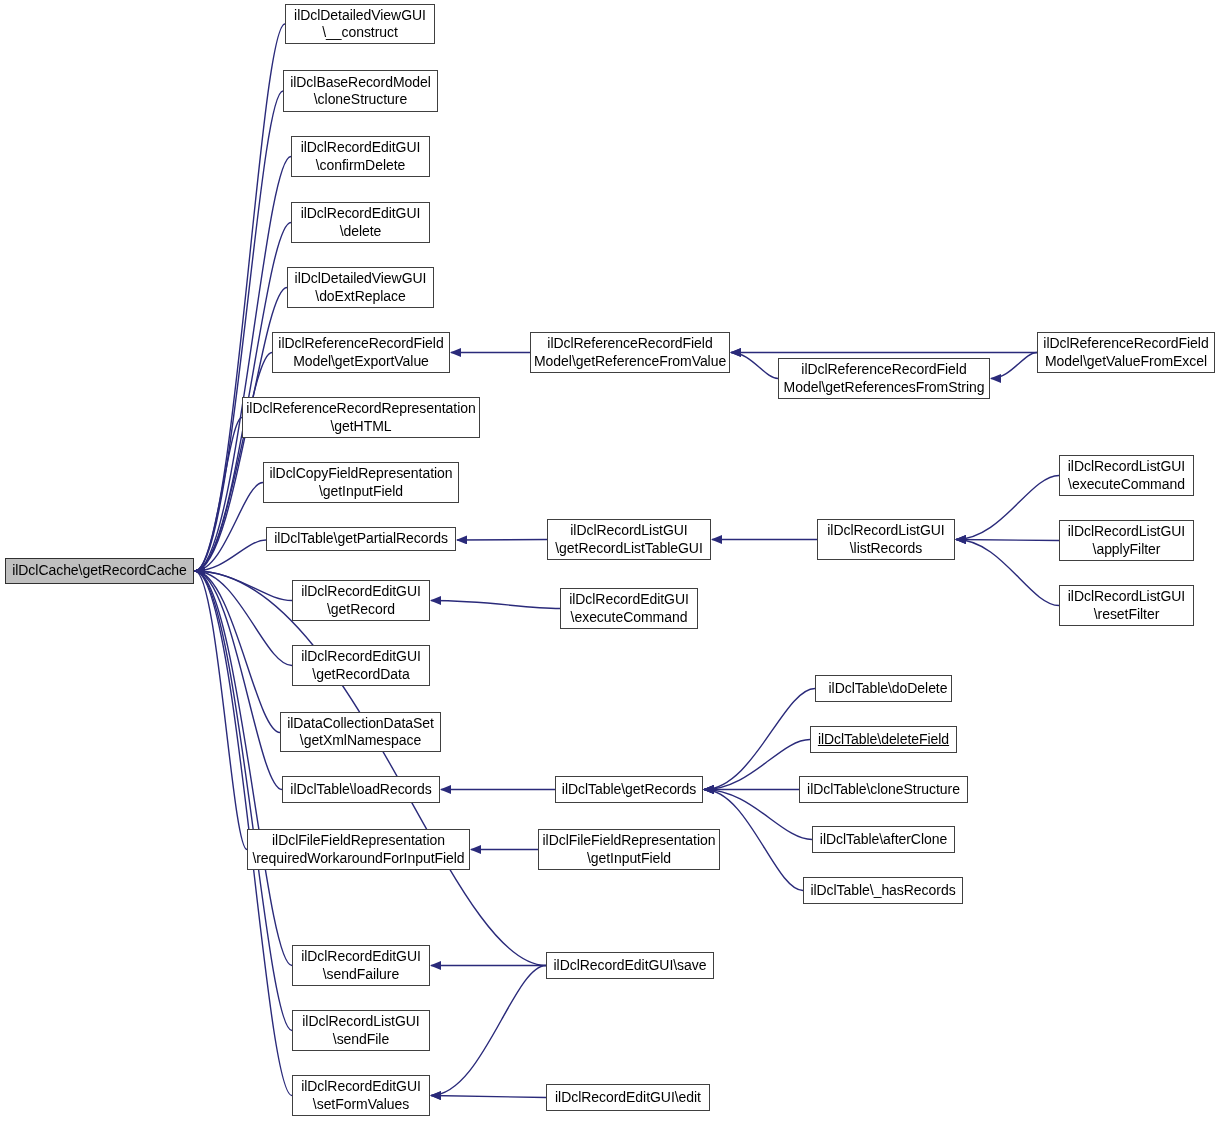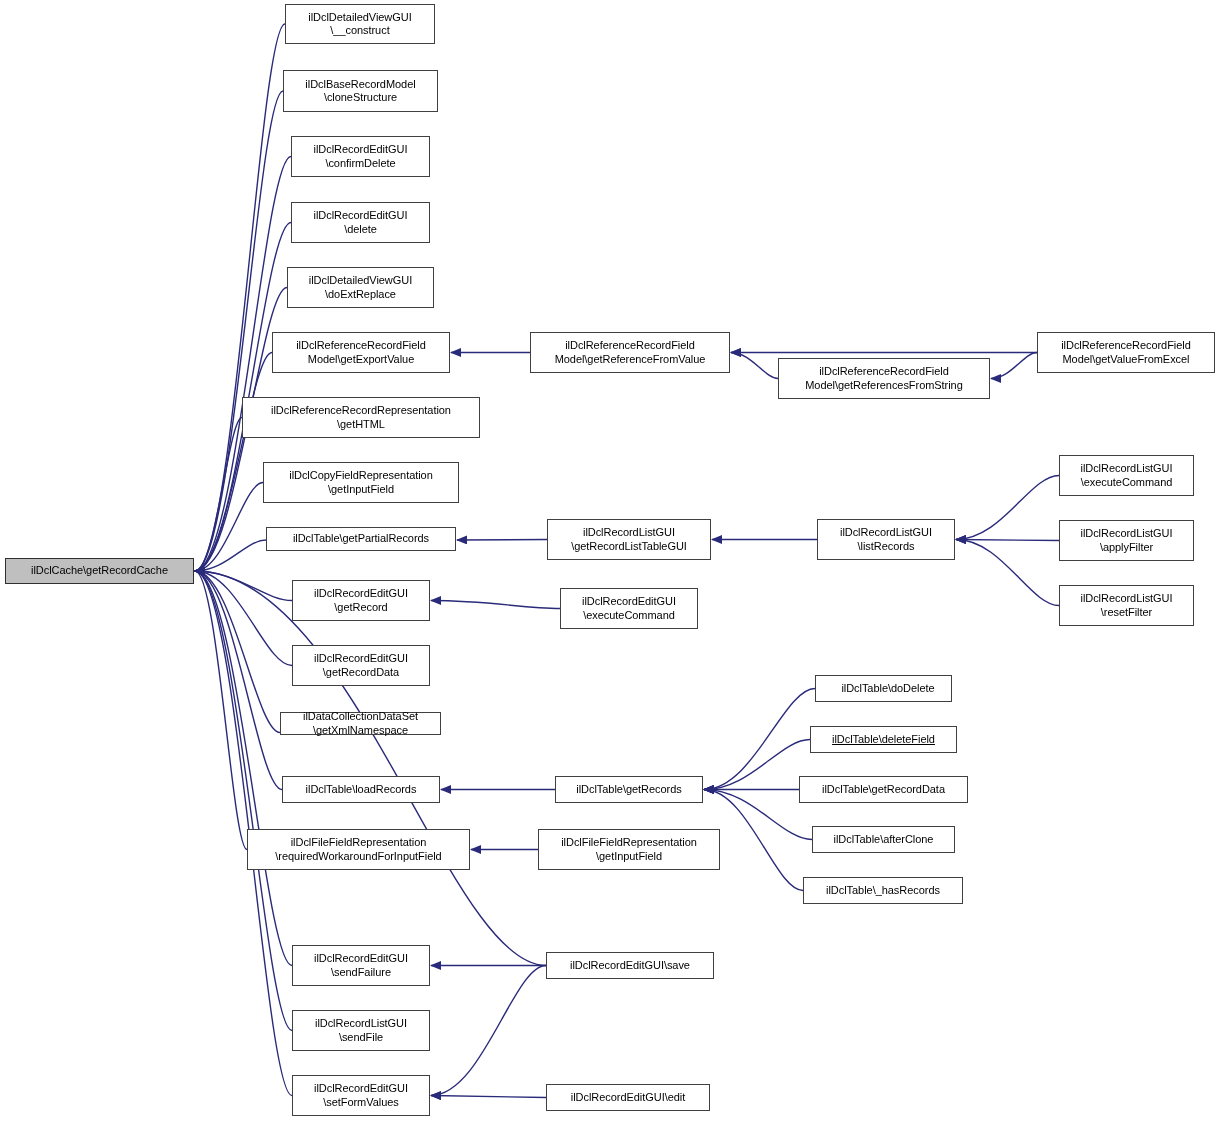--- a/index.html
+++ b/index.html
@@ -15,21 +15,21 @@
   .node{
     position:absolute;
     box-sizing:border-box;
     border:1px solid #404040;
     background:#ffffff;
     color:#000000;
     display:flex;
     align-items:center;
     justify-content:center;
     text-align:center;
-    font-size:11px;
+    font-size:14px;
     line-height:1.22;
     letter-spacing:-0.05px;
     white-space:pre-line;
     padding:1px 3px;
   }
   .node.root{
     background:#bfbfbf;
     border-color:#303030;
   }
   .node .lbl{display:block;width:100%;}
@@ -101,21 +101,21 @@
 Model\getExportValue</span></div>
       <div class="node" style="left: 242px; top: 397px; width: 238px; height: 41px;"><span class="lbl">ilDclReferenceRecordRepresentation
 \getHTML</span></div>
       <div class="node" style="left: 263px; top: 462px; width: 196px; height: 41px;"><span class="lbl">ilDclCopyFieldRepresentation
 \getInputField</span></div>
       <div class="node" style="left: 266px; top: 527px; width: 190px; height: 24px;"><span class="lbl">ilDclTable\getPartialRecords</span></div>
       <div class="node" style="left: 292px; top: 580px; width: 138px; height: 41px;"><span class="lbl">ilDclRecordEditGUI
 \getRecord</span></div>
       <div class="node" style="left: 292px; top: 645px; width: 138px; height: 41px;"><span class="lbl">ilDclRecordEditGUI
 \getRecordData</span></div>
-      <div class="node" style="left: 280px; top: 712px; width: 161px; height: 23px;"><span class="lbl">ilDataCollectionDataSet
+      <div class="node" style="left: 280px; top: 712px; width: 161px; height: 40px;"><span class="lbl">ilDataCollectionDataSet
 \getXmlNamespace</span></div>
       <div class="node" style="left: 282px; top: 776px; width: 158px; height: 27px;"><span class="lbl">ilDclTable\loadRecords</span></div>
       <div class="node" style="left: 247px; top: 829px; width: 223px; height: 41px;"><span class="lbl">ilDclFileFieldRepresentation
 \requiredWorkaroundForInputField</span></div>
       <div class="node" style="left: 292px; top: 945px; width: 138px; height: 41px;"><span class="lbl">ilDclRecordEditGUI
 \sendFailure</span></div>
       <div class="node" style="left: 292px; top: 1010px; width: 138px; height: 41px;"><span class="lbl">ilDclRecordListGUI
 \sendFile</span></div>
       <div class="node" style="left: 292px; top: 1075px; width: 138px; height: 41px;"><span class="lbl">ilDclRecordEditGUI
 \setFormValues</span></div>
@@ -133,21 +133,21 @@
 \executeCommand</span></div>
       <div class="node" style="left: 1059px; top: 520px; width: 135px; height: 41px;"><span class="lbl">ilDclRecordListGUI
 \applyFilter</span></div>
       <div class="node" style="left: 1059px; top: 585px; width: 135px; height: 41px;"><span class="lbl">ilDclRecordListGUI
 \resetFilter</span></div>
       <div class="node" style="left: 560px; top: 588px; width: 138px; height: 41px;"><span class="lbl">ilDclRecordEditGUI
 \executeCommand</span></div>
       <div class="node" style="left: 555px; top: 776px; width: 148px; height: 27px;"><span class="lbl">ilDclTable\getRecords</span></div>
       <div class="node" style="left: 815px; top: 675px; width: 137px; height: 27px; padding-left: 12px;"><span class="lbl">ilDclTable\doDelete</span></div>
       <div class="node" style="left: 810px; top: 726px; width: 147px; height: 27px; text-decoration: underline;"><span class="lbl">ilDclTable\deleteField</span></div>
-      <div class="node" style="left: 799px; top: 776px; width: 169px; height: 27px;"><span class="lbl">ilDclTable\getRecordData</span></div>
+      <div class="node" style="left: 799px; top: 776px; width: 169px; height: 27px;"><span class="lbl">ilDclTable\cloneStructure</span></div>
       <div class="node" style="left: 812px; top: 826px; width: 143px; height: 27px;"><span class="lbl">ilDclTable\afterClone</span></div>
       <div class="node" style="left: 803px; top: 877px; width: 160px; height: 27px; text-align: center;"><span class="lbl">ilDclTable\_hasRecords</span></div>
       <div class="node" style="left: 538px; top: 829px; width: 182px; height: 41px;"><span class="lbl">ilDclFileFieldRepresentation
 \getInputField</span></div>
       <div class="node" style="left: 546px; top: 952px; width: 168px; height: 27px;"><span class="lbl">ilDclRecordEditGUI\save</span></div>
       <div class="node" style="left: 546px; top: 1084px; width: 164px; height: 27px;"><span class="lbl">ilDclRecordEditGUI\edit</span></div>
     </div>
 </div>
 
 </body></html>

